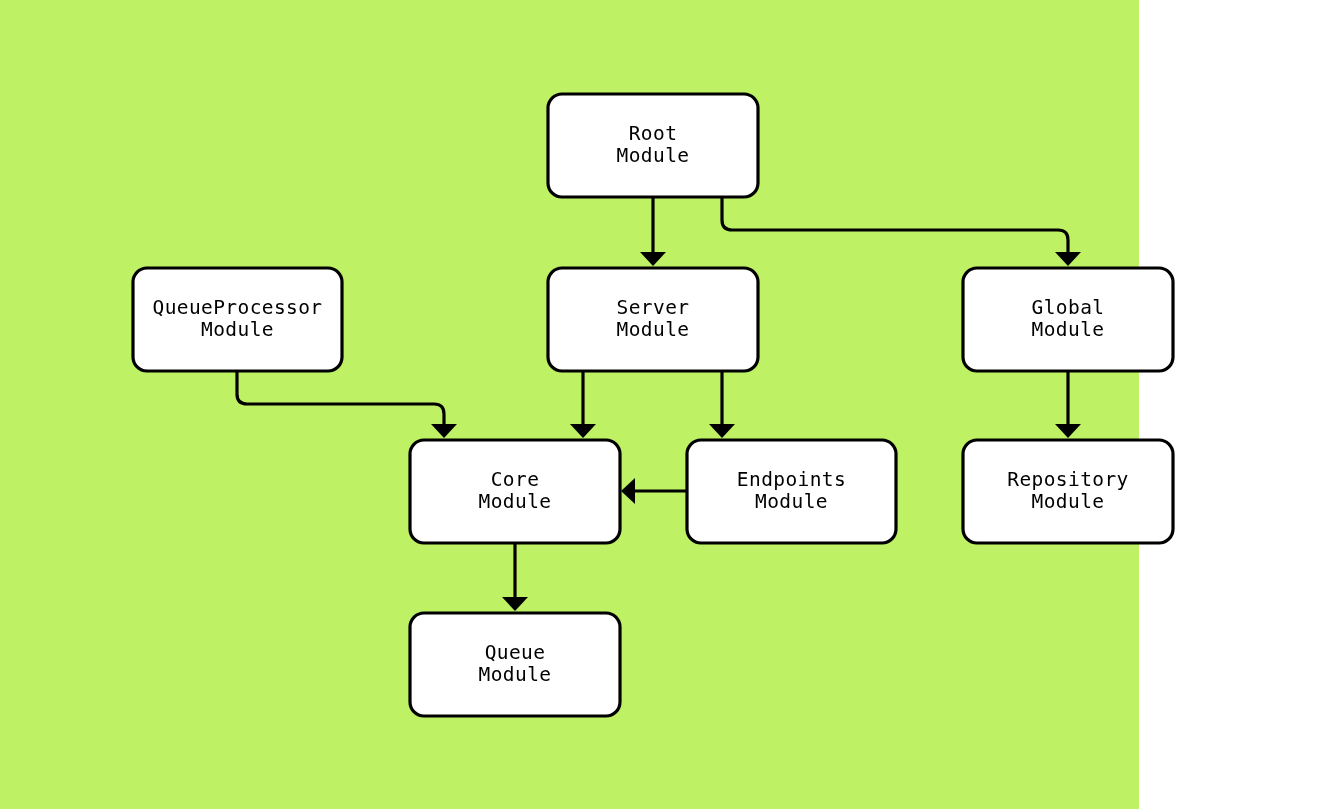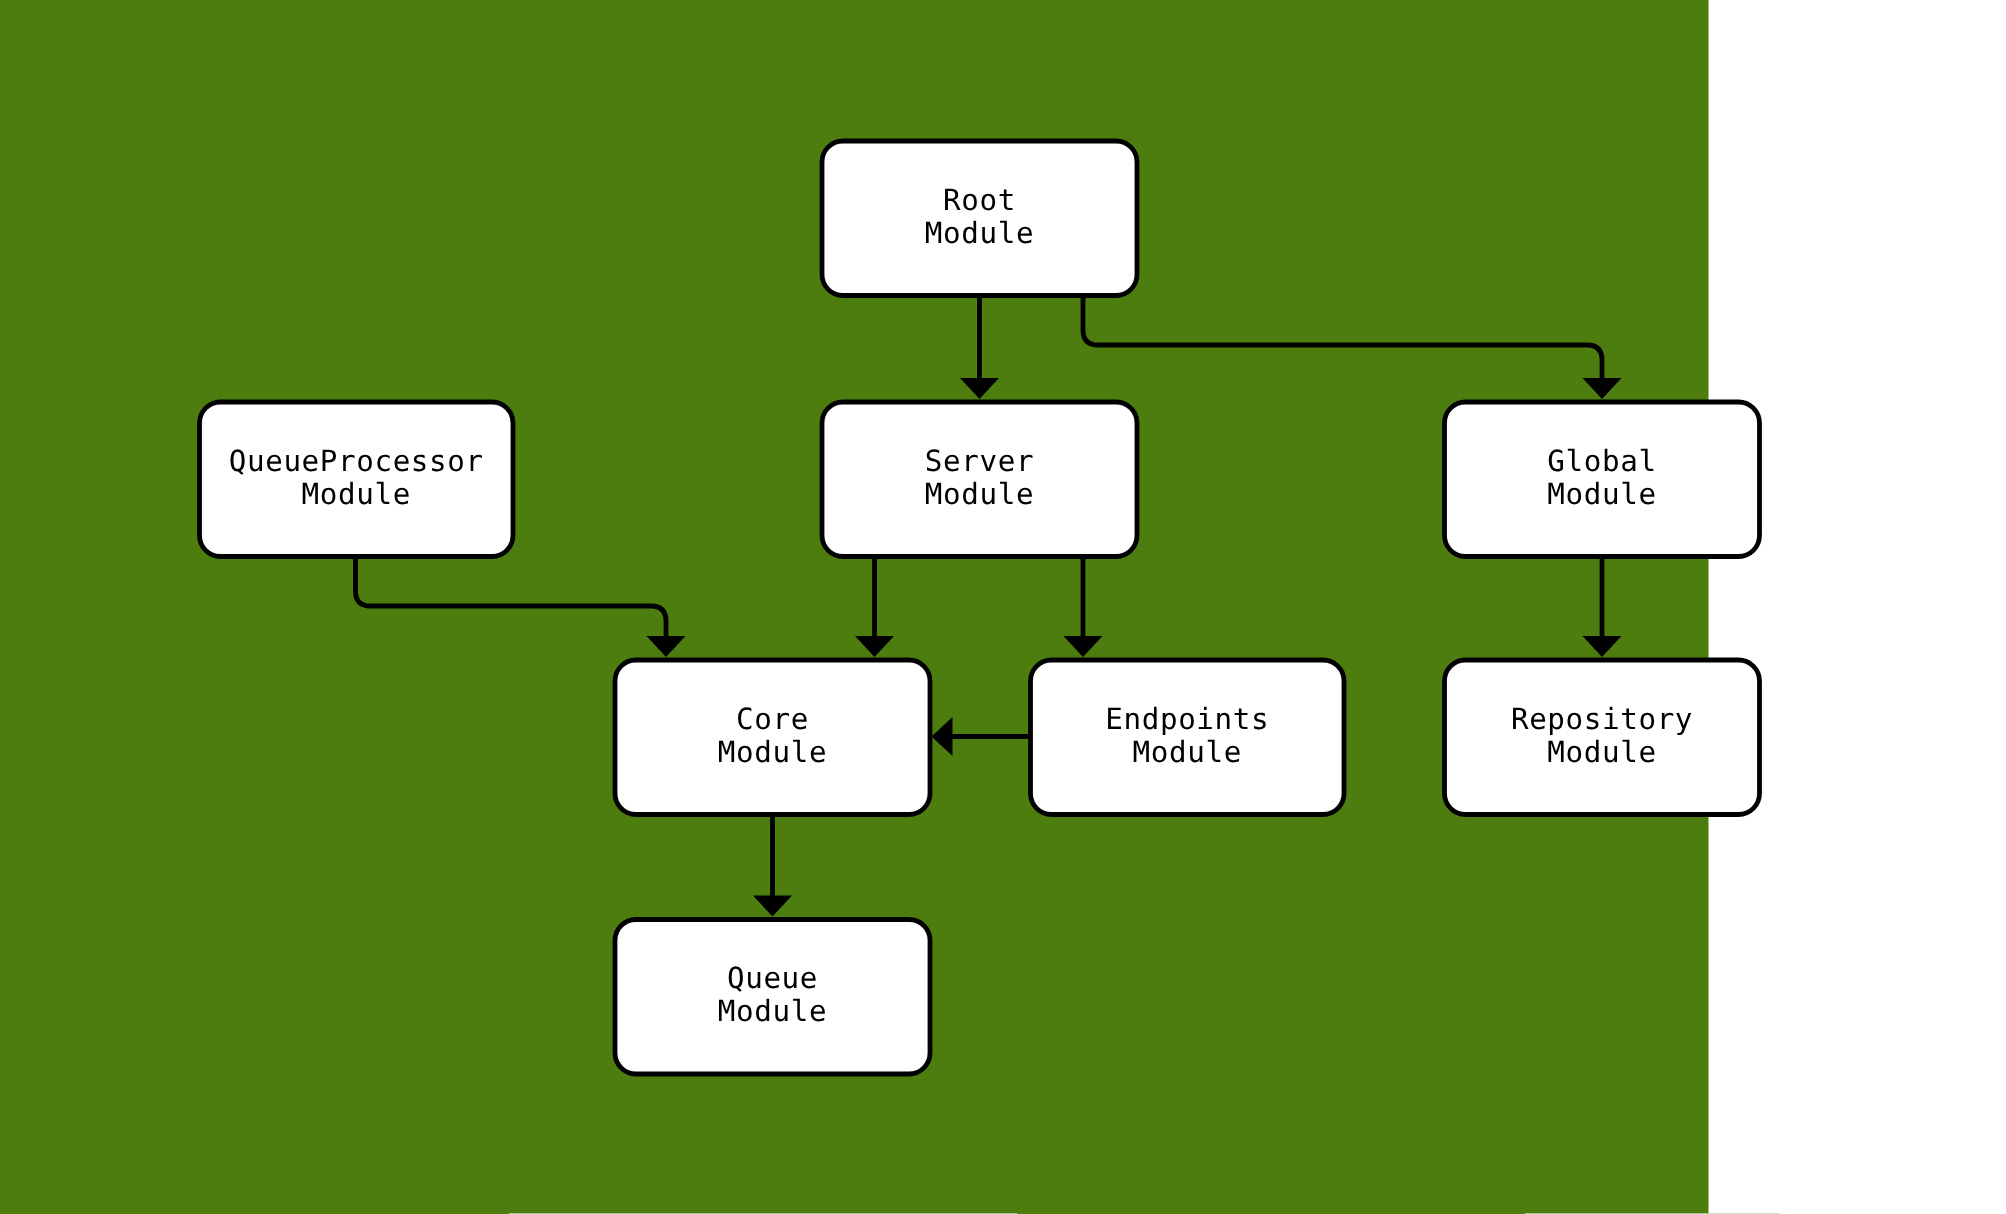--- a/index.html
+++ b/index.html
@@ -10,21 +10,21 @@
   body {
     width: 1337px;
     height: 809px;
     overflow: hidden;
     font-family: "DejaVu Sans Mono", monospace;
   }
   #diagram-root {
     position: relative;
     width: 1139px;
     height: 809px;
-    background: #4d7c0f;
+    background: #bef264;
   }
   svg#diagram-svg {
     position: absolute;
     left: 0;
     top: 0;
     width: 1337px;
     height: 809px;
     display: block;
   }
   .node-rect {

